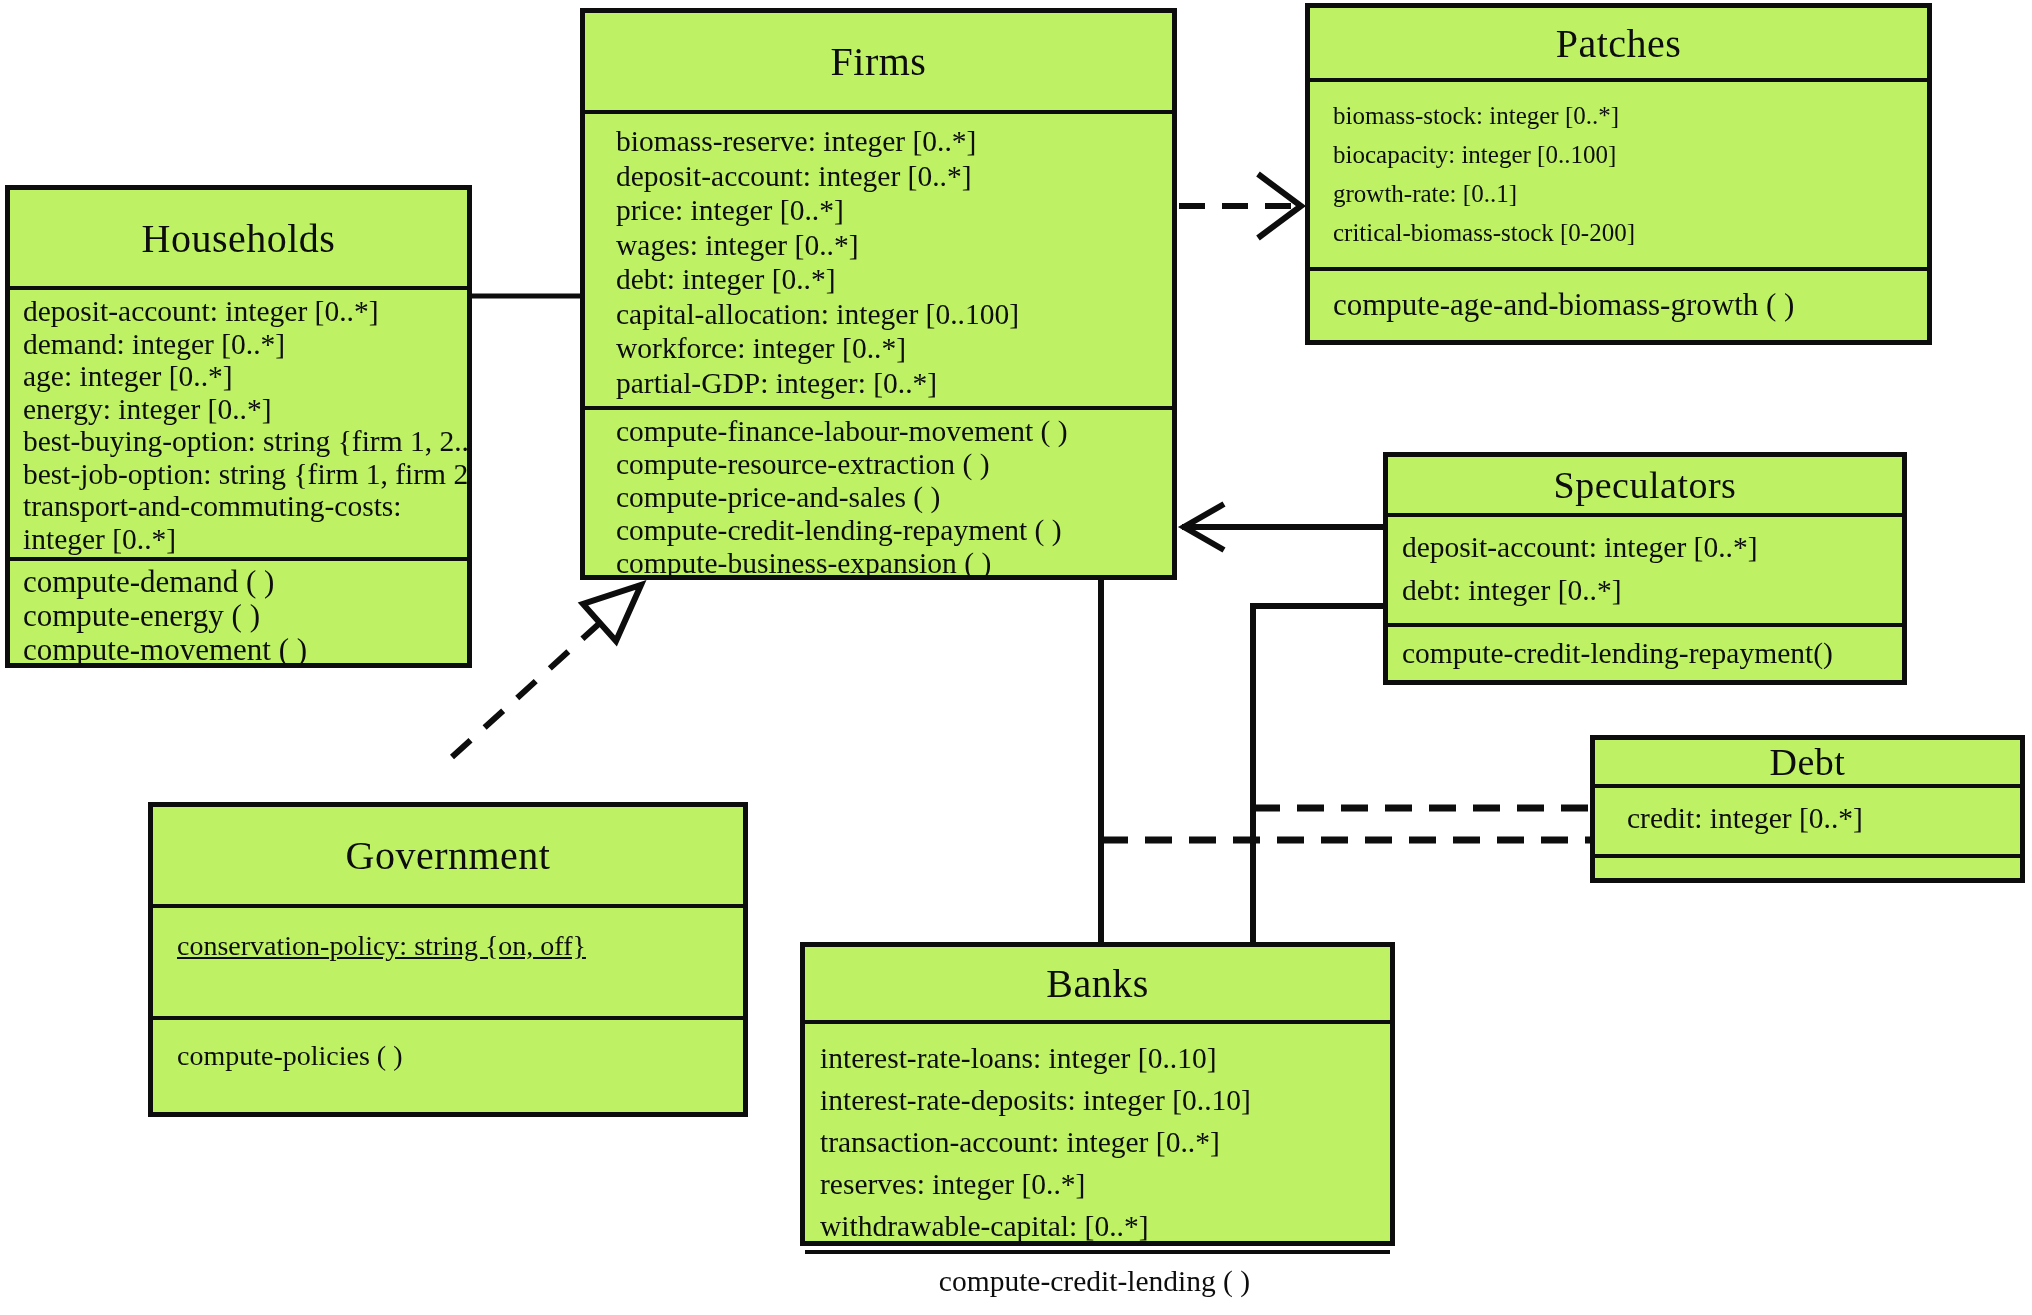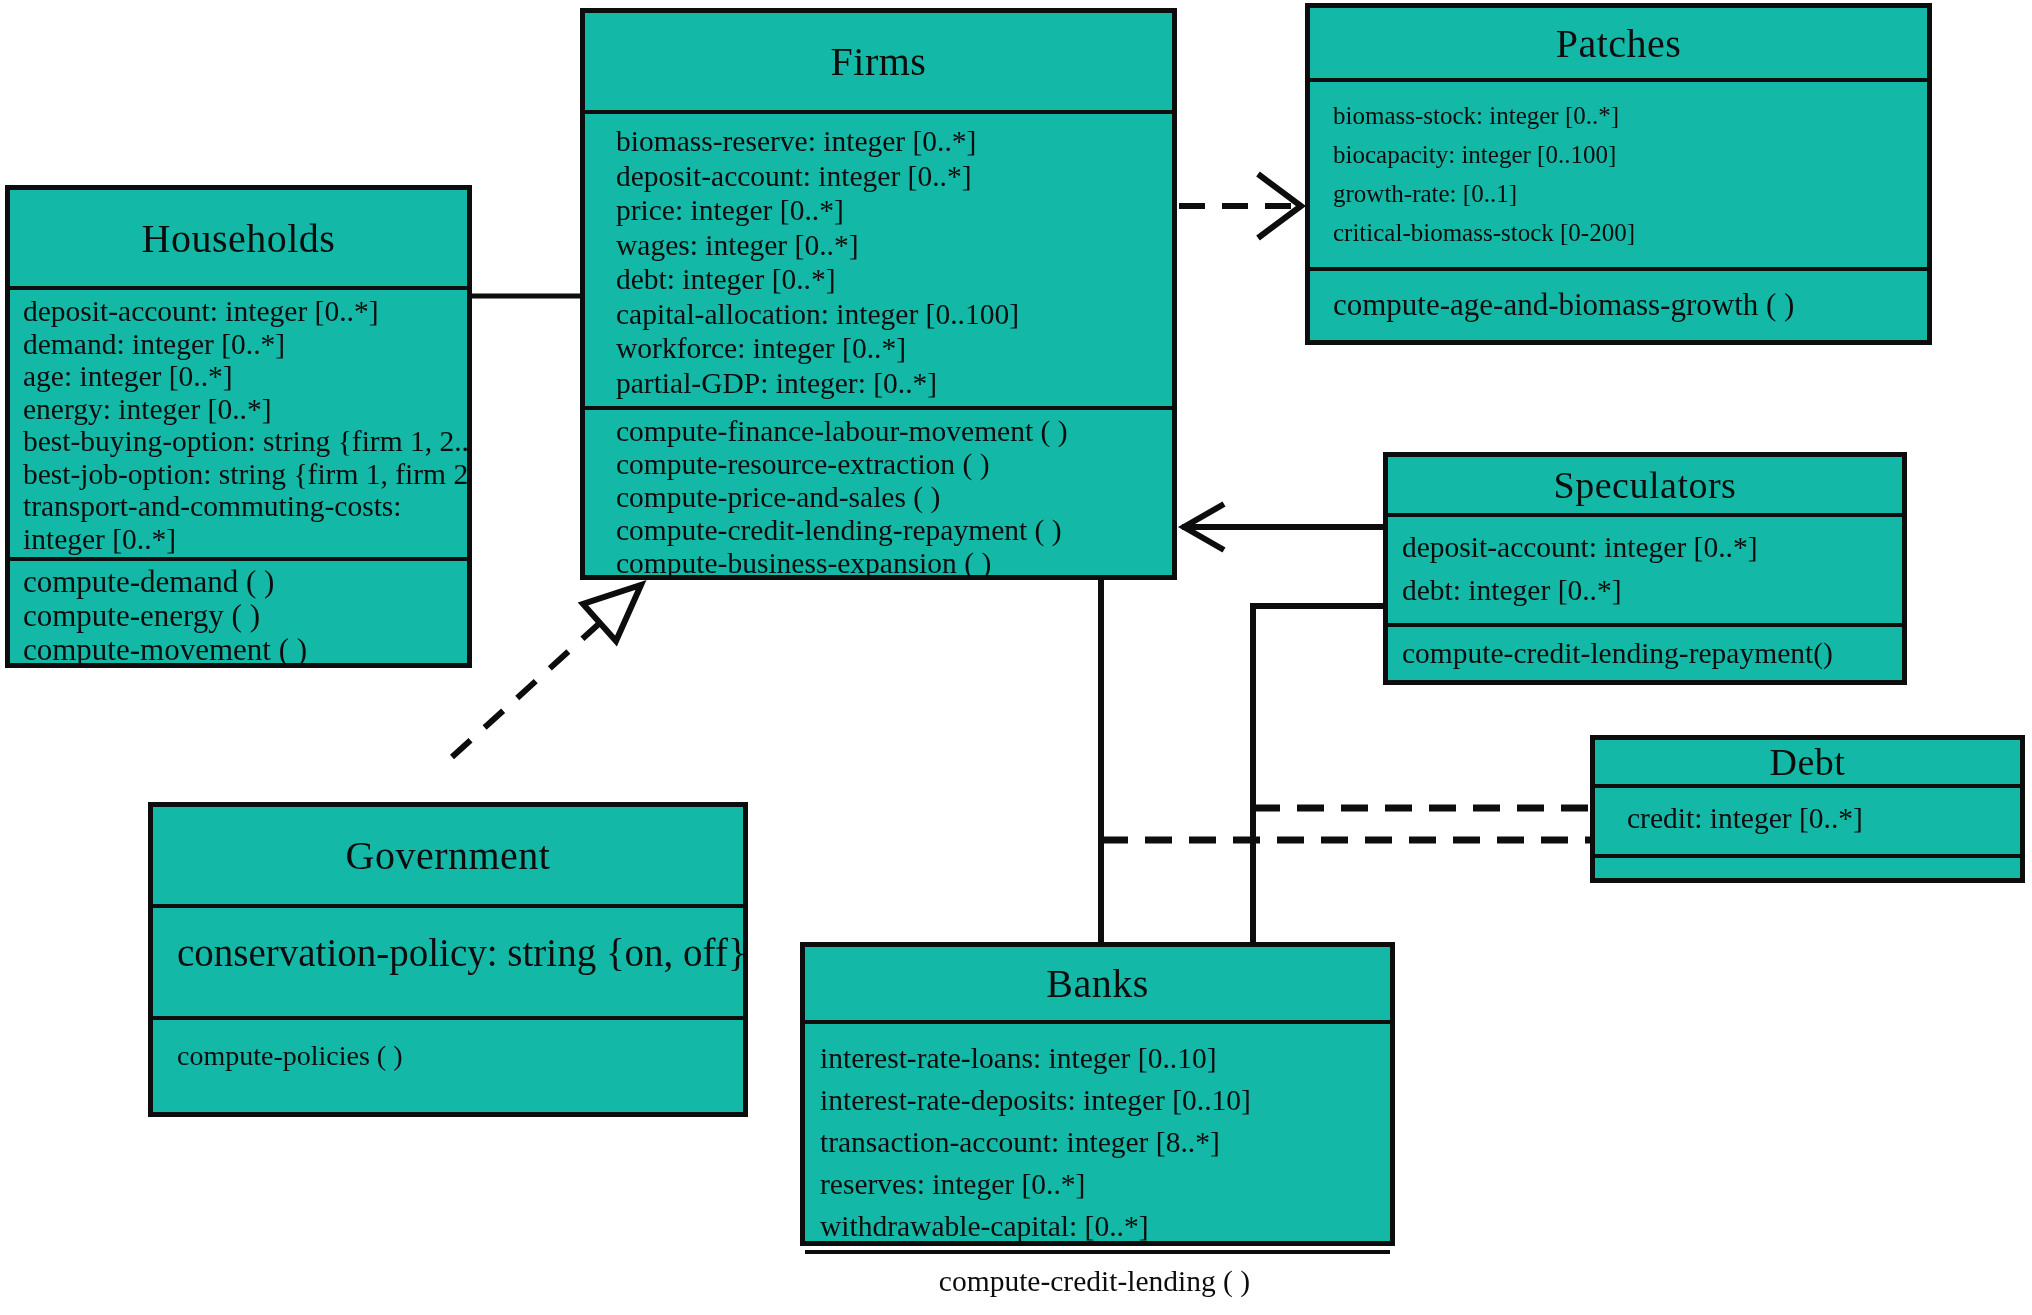--- a/index.html
+++ b/index.html
@@ -10,21 +10,21 @@
     color:#0d0d0d;
     overflow:hidden;
   }
   #diagram{ position:relative; width:2032px; height:1315px; }
 
   
   #connectors{ position:absolute; left:0; top:0; z-index:1; }
 
   .uml-class{
     position:absolute; z-index:2;
-    background:#14b8a6;
+    background:#bef264;
     border:5px solid #0d0d0d;
     box-sizing:border-box;
     display:flex; flex-direction:column;
   }
   .uml-title{
     display:flex; align-items:center; justify-content:center;
     font-size:40px; letter-spacing:.5px;
     flex:0 0 auto;
   }
   .uml-section{
@@ -64,21 +64,21 @@
   #box-speculators{ left:1383px; top:452px; width:524px; height:233px; }
   #box-speculators .uml-title{ height:56px; font-size:38px; }
   #box-speculators .attrs{ height:110px; padding:9px 6px 0 14px; }
   #box-speculators .attrs .line{ line-height:43px; }
   #box-speculators .methods{ height:63px; padding:10px 6px 0 14px; }
 
   
   #box-government{ left:148px; top:760px; width:600px; height:315px;margin-top:42px; }
   #box-government .uml-title{ height:97px; }
   #box-government .attrs{ height:112px; padding:22px 6px 0 24px; }
-  #box-government .attrs .line{ font-size:39px; }
+  #box-government .attrs .line{ font-size:28px;text-decoration:underline; }
   #box-government .methods{ height:101px; padding:20px 6px 0 24px; }
   #box-government .methods .line{ font-size:28px; }
 
   
   #box-debt{ left:1590px; top:735px; width:435px; height:148px; }
   #box-debt .uml-title{ height:44px; font-size:38px; }
   #box-debt .attrs{ height:70px; padding:14px 6px 0 32px; }
   #box-debt .methods{ height:21px; }
 
   
@@ -210,21 +210,21 @@
         <div class="line">credit: integer [0..*]</div>
       </div>
     <div class="uml-section methods"></div>
   </div>
 
   <div class="uml-class" id="box-banks">
     <div class="uml-title">Banks</div>
     <div class="uml-section attrs">
         <div class="line">interest-rate-loans: integer [0..10]</div>
         <div class="line">interest-rate-deposits: integer [0..10]</div>
-        <div class="line">transaction-account: integer [8..*]</div>
+        <div class="line">transaction-account: integer [0..*]</div>
         <div class="line">reserves: integer [0..*]</div>
         <div class="line">withdrawable-capital: [0..*]</div>
       </div>
     <div class="uml-section methods">
         <div class="line">compute-credit-lending ( )</div>
       </div>
   </div>
 
 </div>
 

